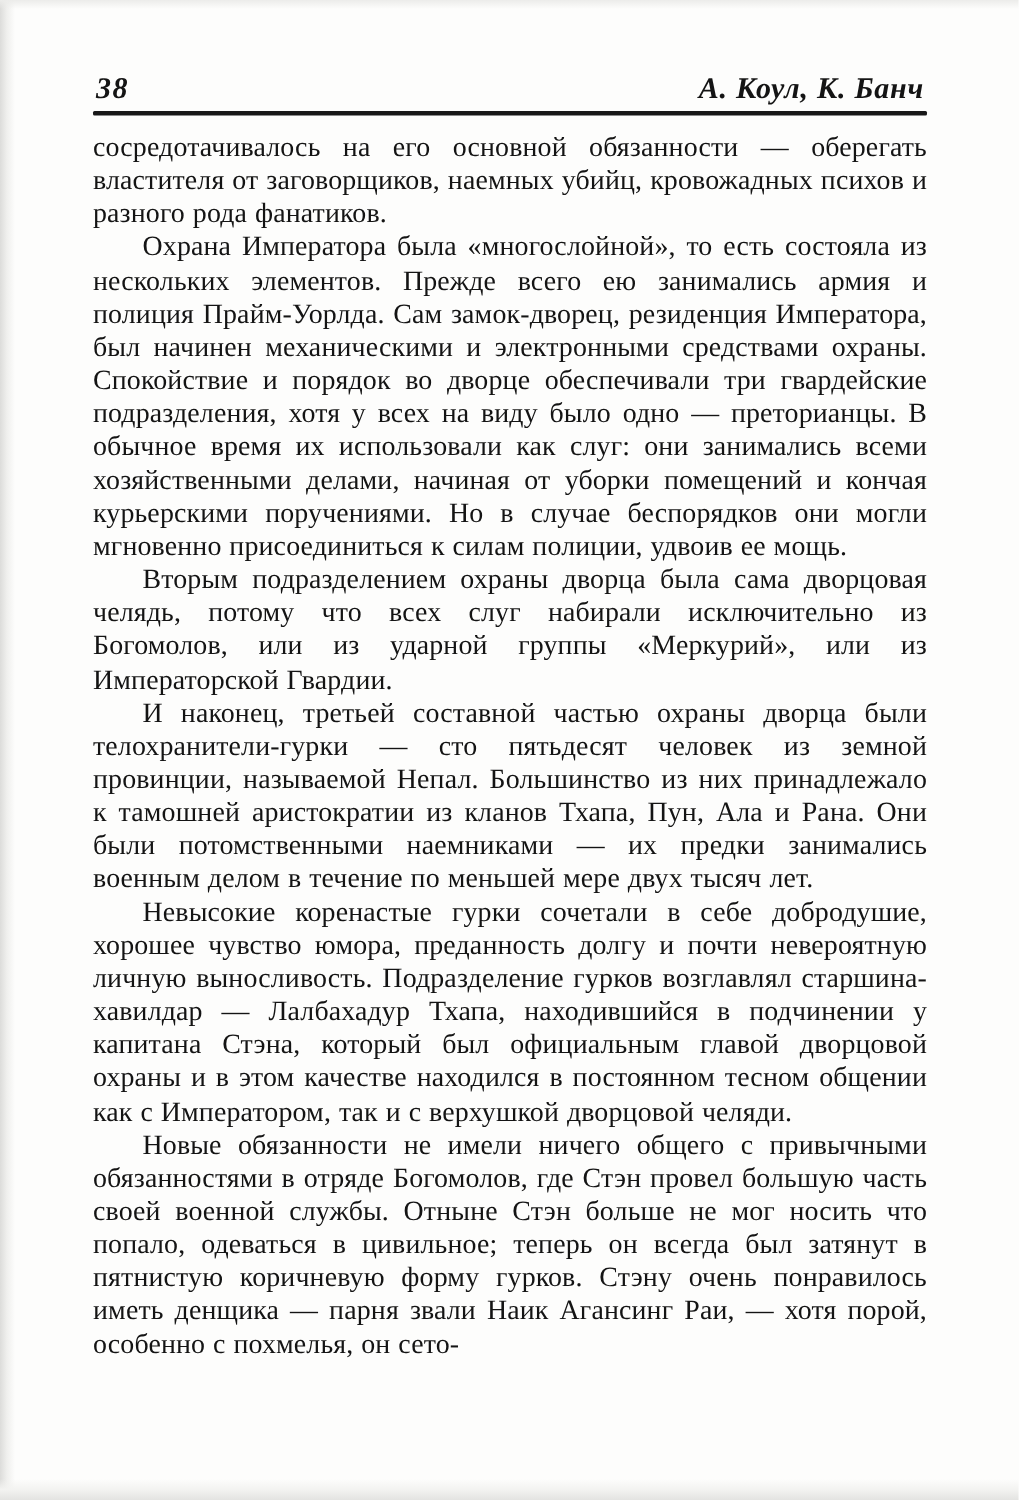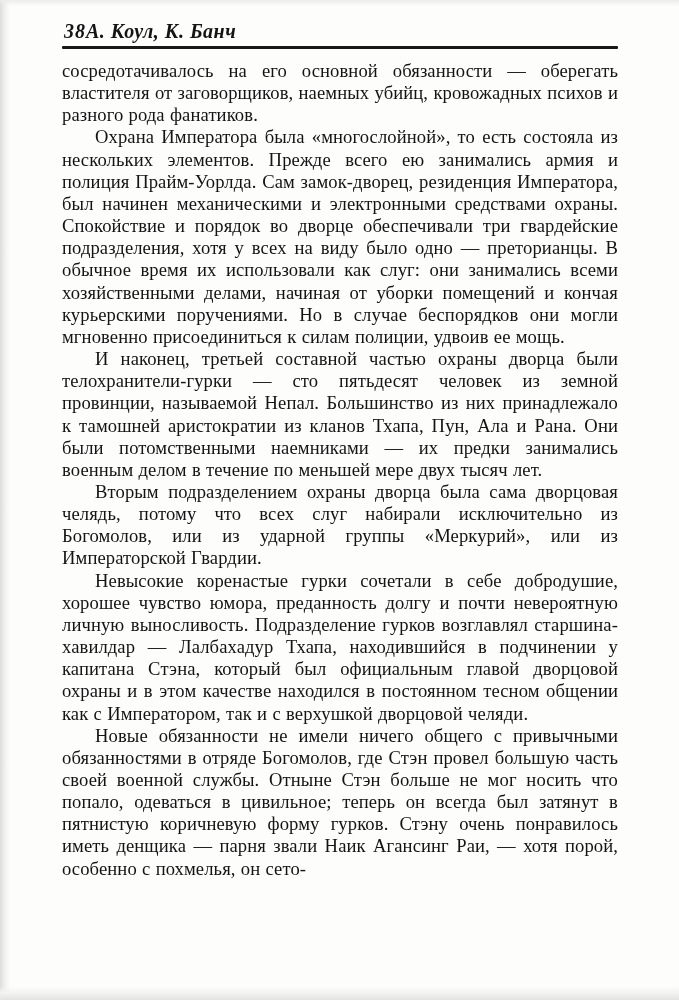--- a/index.html
+++ b/index.html
@@ -37,33 +37,34 @@
     pointer-events: none;
   }
   .page {
     position: absolute;
     left: 62px;
     top: 18px;
     width: 556px;
   }
   .page-header {
     display: flex;
-    justify-content: flex-start;
+    justify-content: space-between;
     align-items: baseline;
     font-style: italic;
     font-weight: bold;
     font-size: 20px;
     line-height: 26px;
     padding: 0 2px 2px 2px;
   }
   .page-number {
     letter-spacing: 1px;
   }
   .running-title {
     letter-spacing: 0.5px;
+    margin-top: 28px;
   }
   .header-rule {
     height: 3px;
     background: #181818;
     margin-bottom: 11px;
     border-radius: 1px;
   }
   .body-text p {
     margin: 0;
     font-size: 18.6px;
@@ -91,18 +92,18 @@
 
 <div class="page">
   <header class="page-header">
     <span class="page-number">38</span>
     <span class="running-title">А. Коул, К. Банч</span>
   </header>
   <div class="header-rule"></div>
   <main class="body-text">
       <p class="no-indent">сосредотачивалось на его основной обязанности — оберегать властителя от заговорщиков, наемных убийц, кровожадных психов и разного рода фанатиков.</p>
       <p class="indent">Охрана Императора была «многослойной», то есть состояла из нескольких элементов. Прежде всего ею занимались армия и полиция Прайм-Уорлда. Сам замок-дворец, резиденция Императора, был начинен механическими и электронными средствами охраны. Спокойствие и порядок во дворце обеспечивали три гвардейские подразделения, хотя у всех на виду было одно — преторианцы. В обычное время их использовали как слуг: они занимались всеми хозяйственными делами, начиная от уборки помещений и кончая курьерскими поручениями. Но в случае беспорядков они могли мгновенно присоединиться к силам полиции, удвоив ее мощь.</p>
+      <p class="indent">Вторым подразделением охраны дворца была сама дворцовая челядь, потому что всех слуг набирали исключительно из Богомолов, или из ударной группы «Меркурий», или из Императорской Гвардии.</p>
       <p class="indent">И наконец, третьей составной частью охраны дворца были телохранители-гурки — сто пятьдесят человек из земной провинции, называемой Непал. Большинство из них принадлежало к тамошней аристократии из кланов Тхапа, Пун, Ала и Рана. Они были потомственными наемниками — их предки занимались военным делом в течение по меньшей мере двух тысяч лет.</p>
-      <p class="indent">Вторым подразделением охраны дворца была сама дворцовая челядь, потому что всех слуг набирали исключительно из Богомолов, или из ударной группы «Меркурий», или из Императорской Гвардии.</p>
       <p class="indent">Невысокие коренастые гурки сочетали в себе добродушие, хорошее чувство юмора, преданность долгу и почти невероятную личную выносливость. Подразделение гурков возглавлял старшина-хавилдар — Лалбахадур Тхапа, находившийся в подчинении у капитана Стэна, который был официальным главой дворцовой охраны и в этом качестве находился в постоянном тесном общении как с Императором, так и с верхушкой дворцовой челяди.</p>
       <p class="indent">Новые обязанности не имели ничего общего с привычными обязанностями в отряде Богомолов, где Стэн провел большую часть своей военной службы. Отныне Стэн больше не мог носить что попало, одеваться в цивильное; теперь он всегда был затянут в пятнистую коричневую форму гурков. Стэну очень понравилось иметь денщика — парня звали Наик Агансинг Раи, — хотя порой, особенно с похмелья, он сето-</p>
     </main>
 </div>
 
 </body></html>

